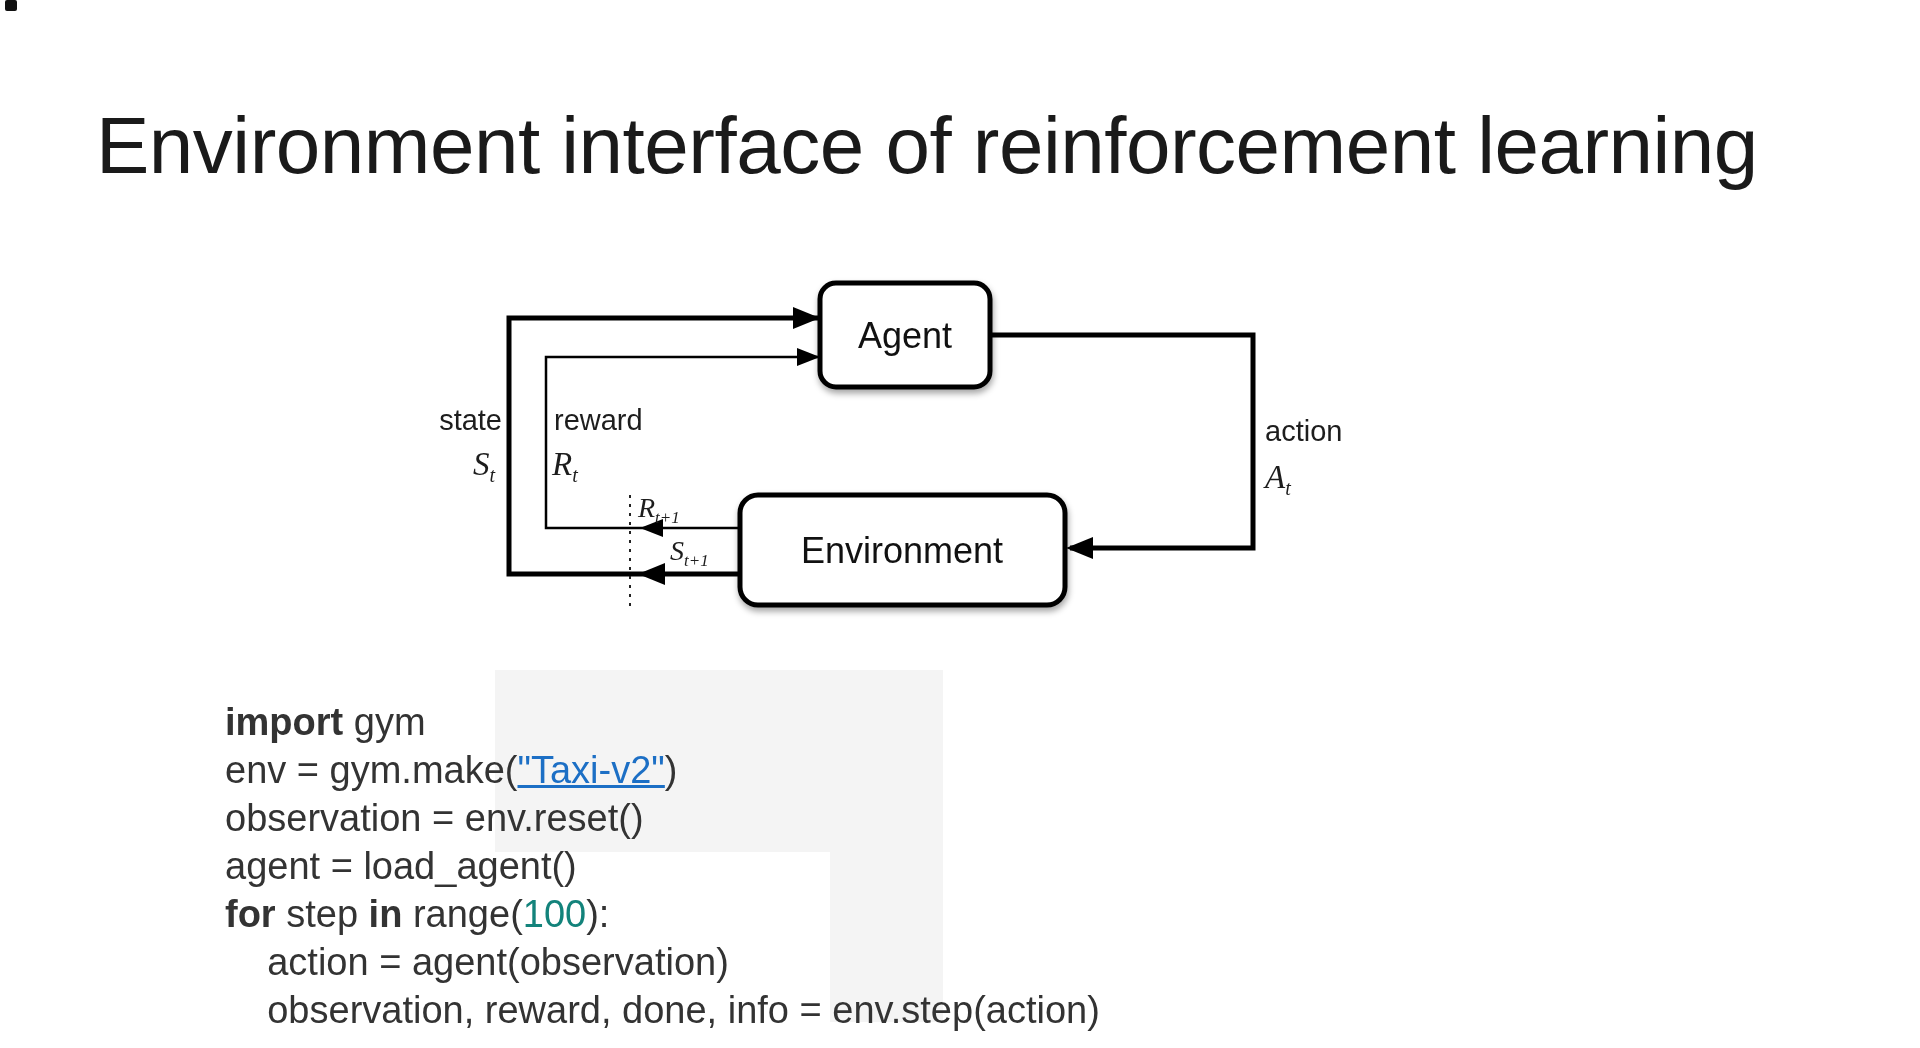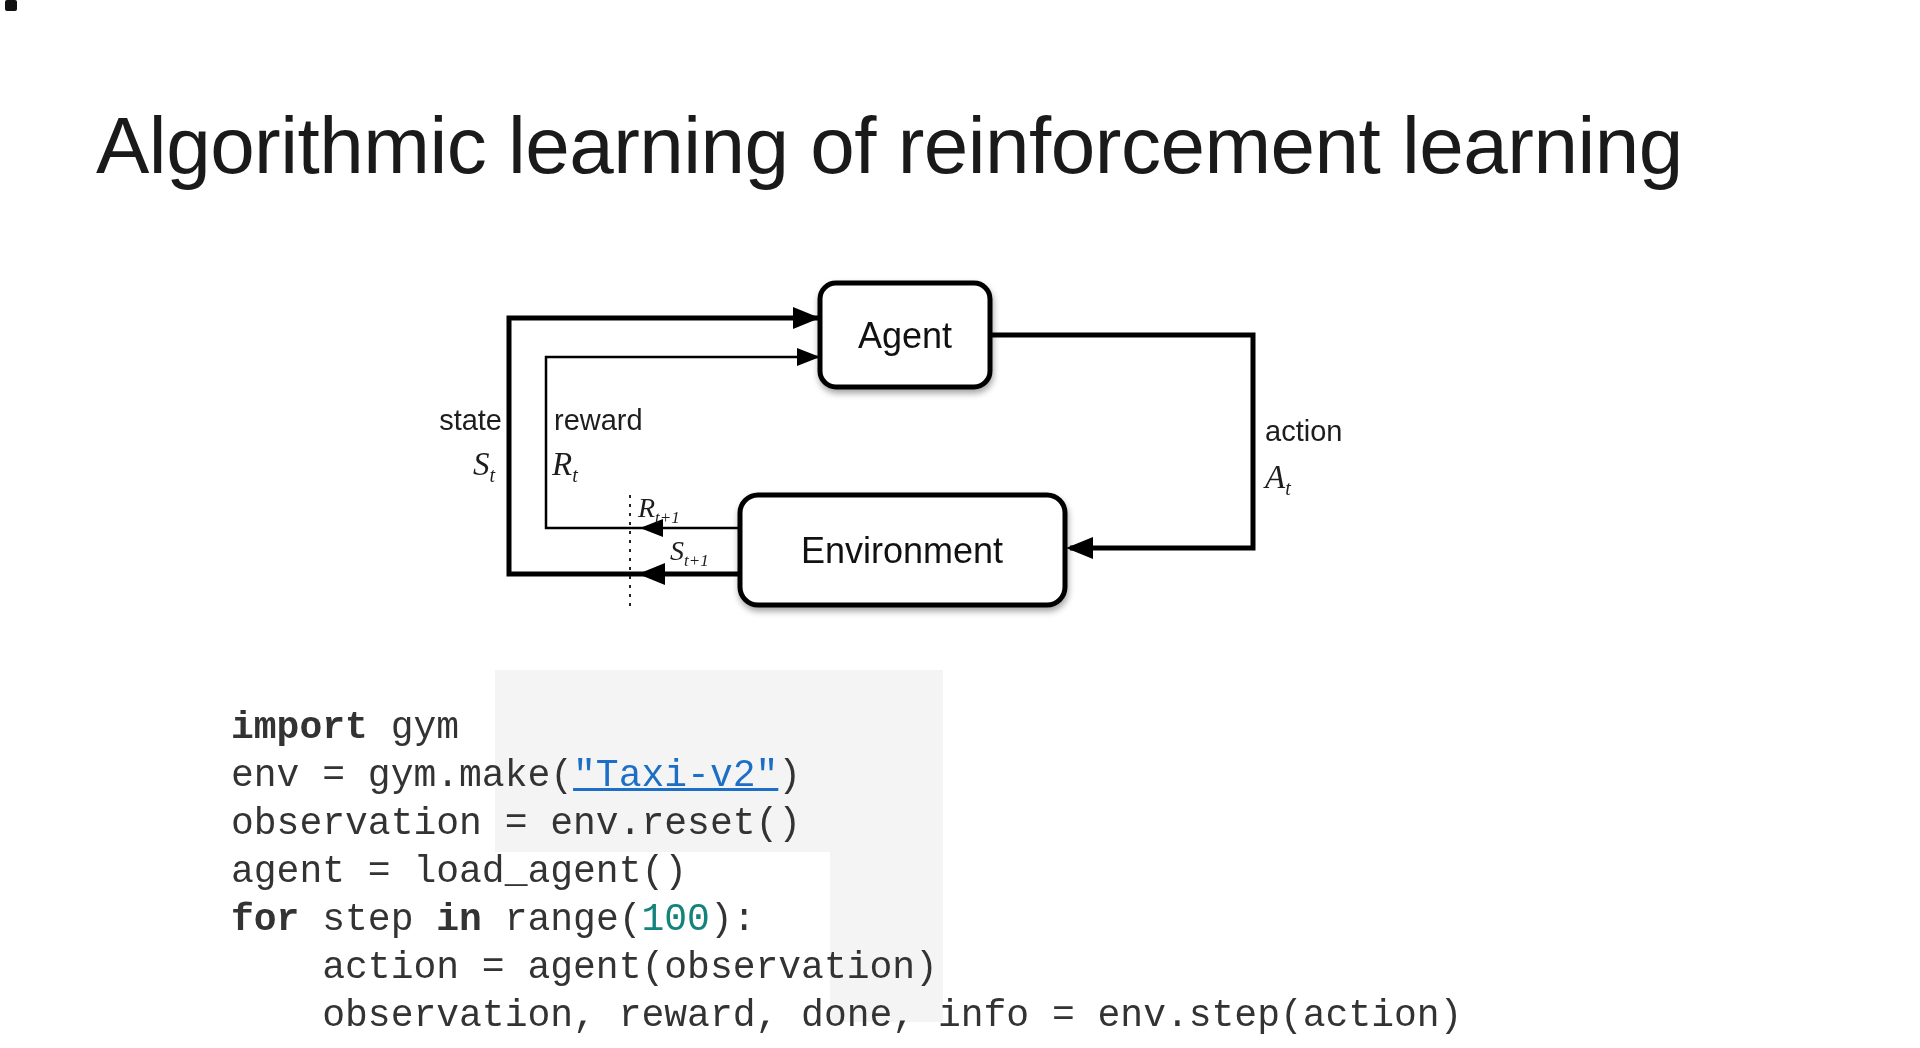--- a/index.html
+++ b/index.html
@@ -51,37 +51,37 @@
     font-family:"Liberation Sans",sans-serif;font-size:29px;fill:#1d1d1d;
   }
   .math{
     font-family:"Liberation Serif",serif;font-style:italic;font-size:33px;fill:#1d1d1d;
   }
   .mathsmall{font-family:"Liberation Serif",serif;font-style:italic;font-size:28px;fill:#1d1d1d;}
   .sub{font-size:20px;}
   .subsmall{font-size:17px;}
   .code{
     position:absolute;left:213px;top:686px;
-    margin:18px;
-    font-family:Liberation Mono, monospace;
+    margin:12px;
+    font-family:Liberation Sans, sans-serif;
     font-size:38px;line-height:48px;
     color:var(--code-text);
     white-space:pre;
   }
   .tok-plain{color:var(--code-text);}
   .tok-kw{color:var(--code-text);font-weight:bold;}
   .tok-num{color:var(--code-number);}
   .tok-link{color:var(--code-link);text-decoration:underline;cursor:pointer;}
 </style>
 </head>
 <body>
 
 <div class="corner-dot"></div>
 
-<h1 class="title">Algorithmic learning of reinforcement learning</h1>
+<h1 class="title">Environment interface of reinforcement learning</h1>
 
 <div class="code-bg code-bg-a"></div>
 <div class="code-bg code-bg-b"></div>
 
 <svg class="diagram" viewBox="0 0 1000 430">
 
   <path class="thick" d="M 420 88 H 109 V 344 H 338"></path>
 
   <path class="thin" d="M 420 127 H 146 V 298 H 338"></path>
 

